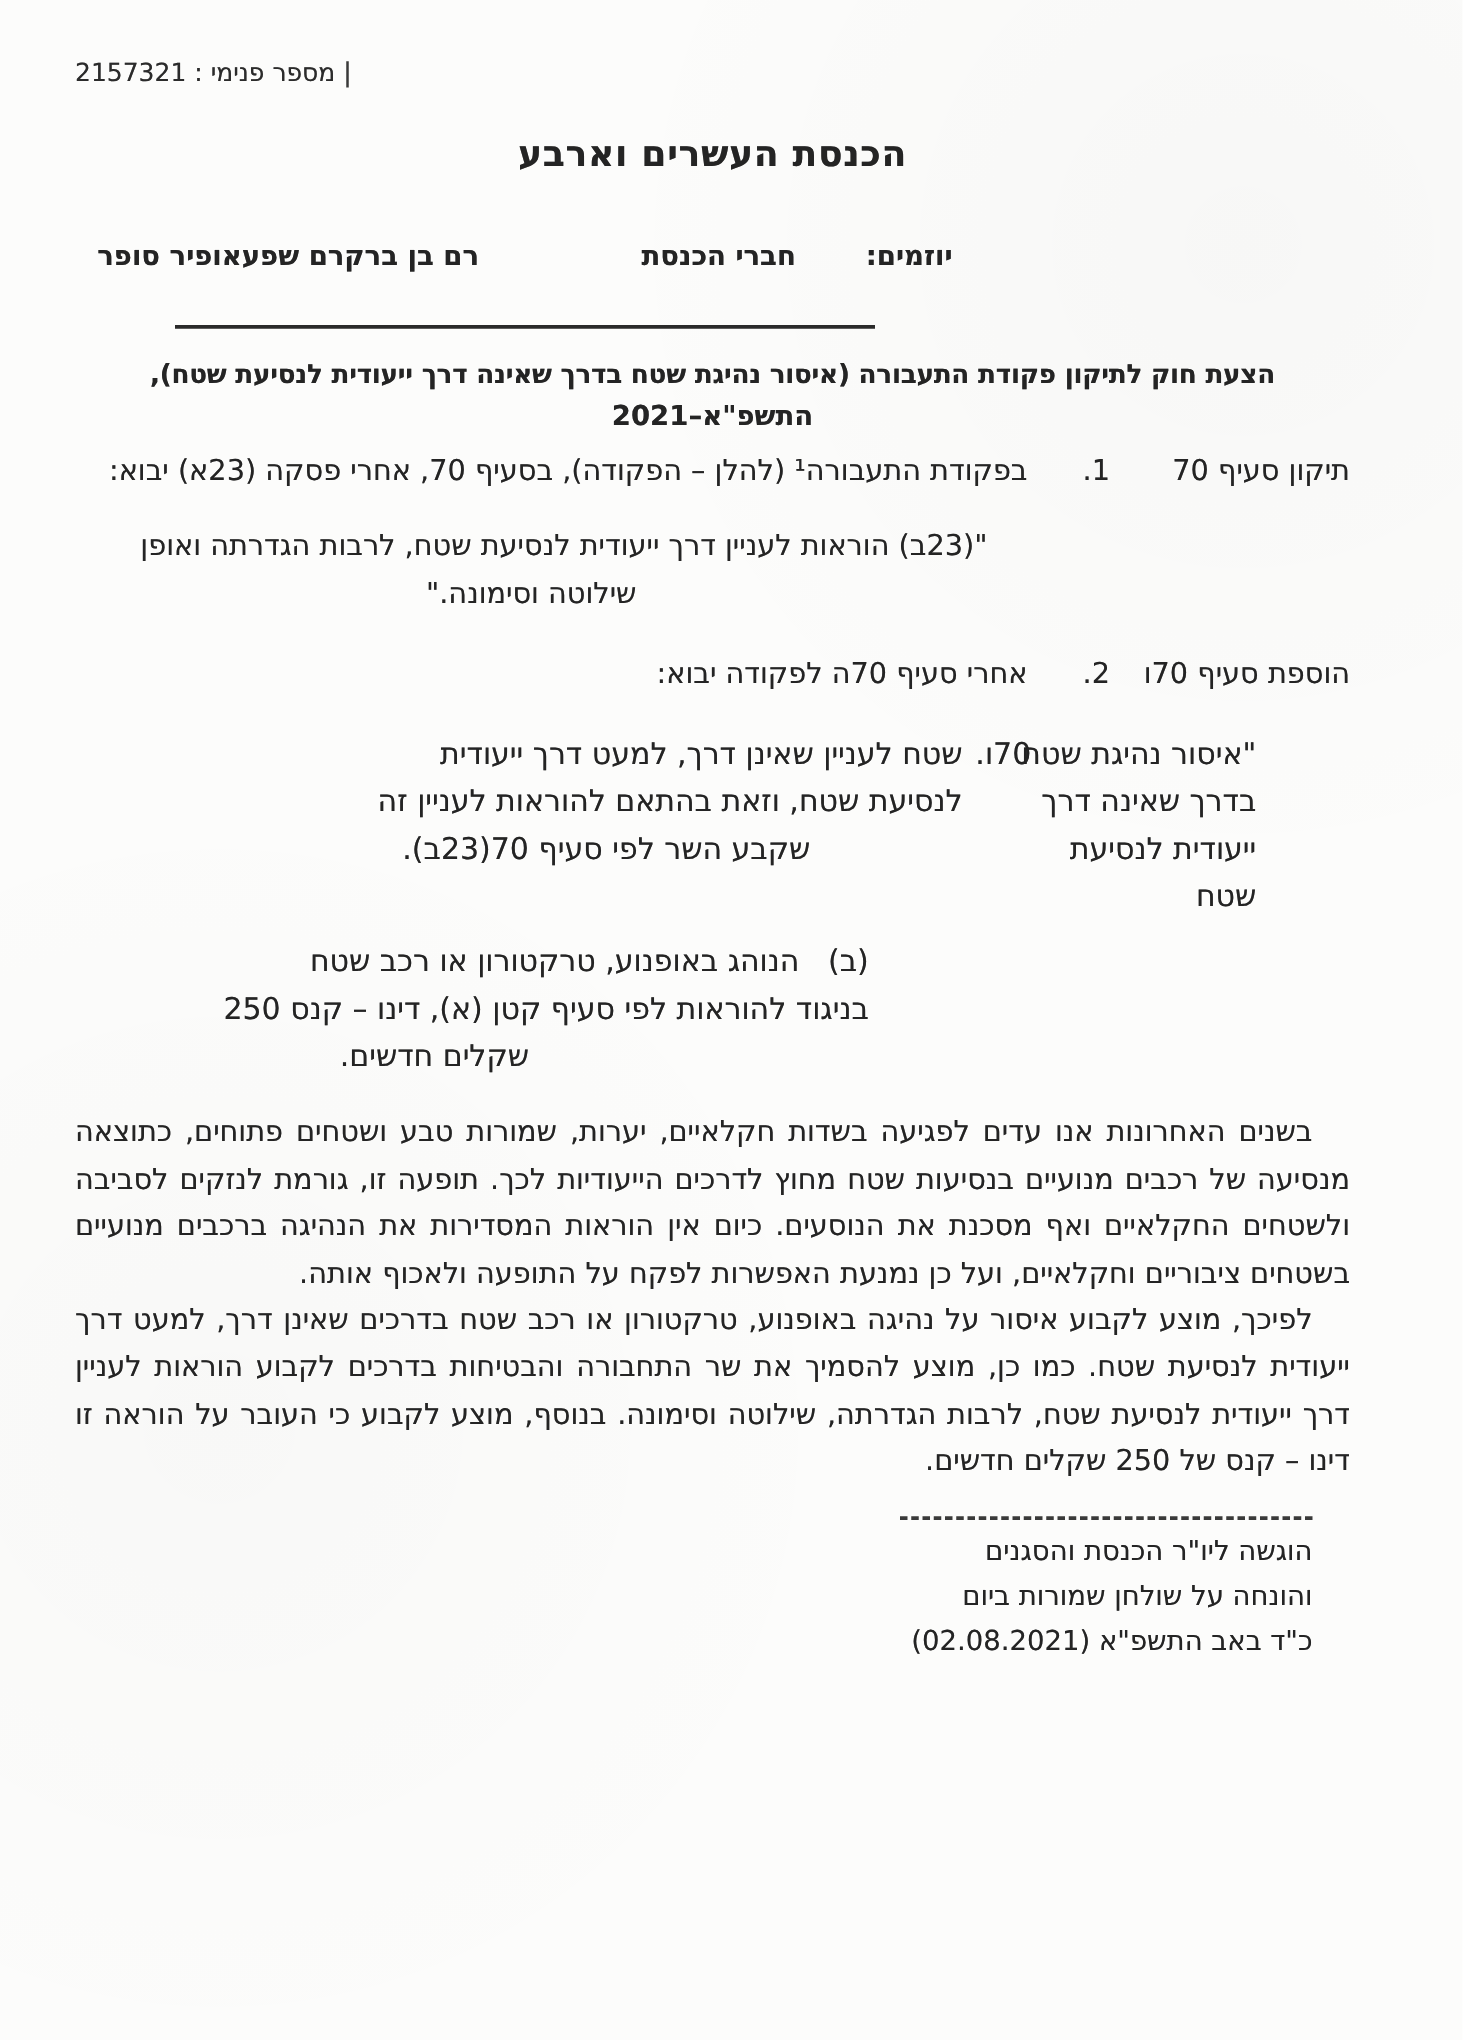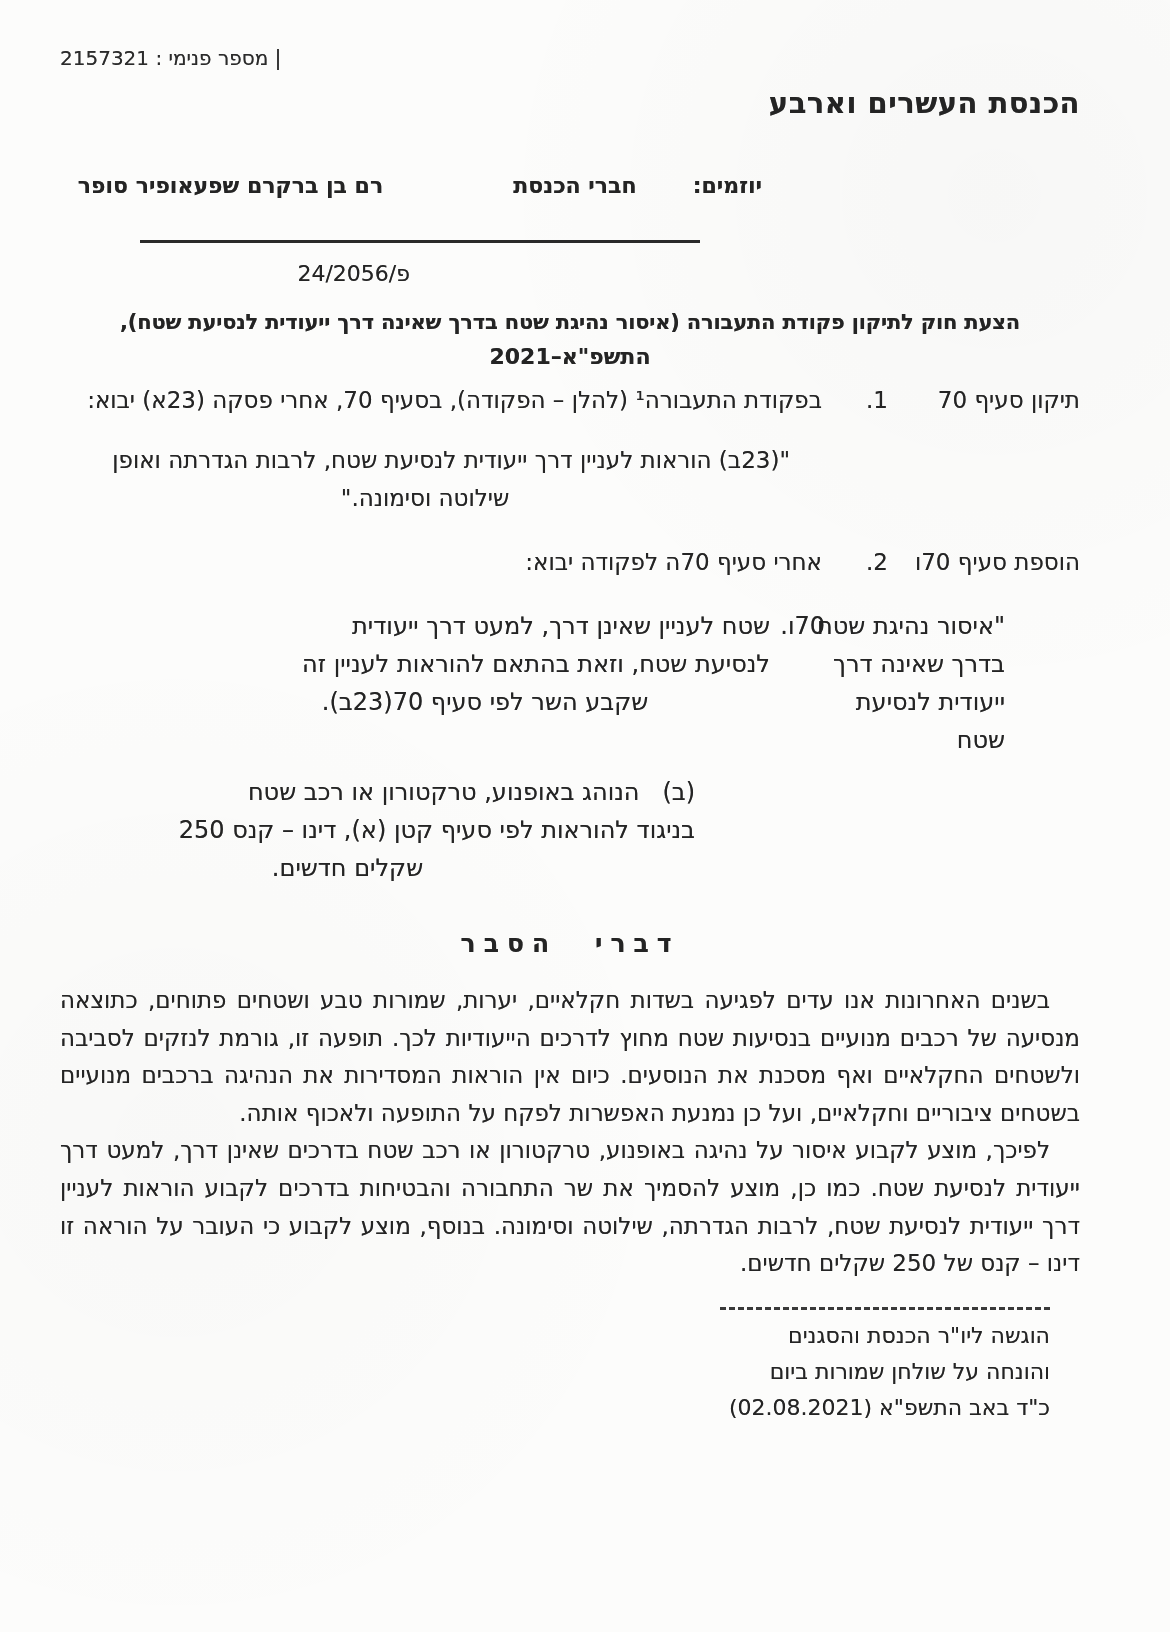--- a/index.html
+++ b/index.html
@@ -13,21 +13,21 @@
       radial-gradient(circle at 85% 12%, rgba(0,0,0,0.018), transparent 30%),
       radial-gradient(circle at 15% 70%, rgba(0,0,0,0.014), transparent 35%);
     direction:rtl;
     font-family:"DejaVu Sans",sans-serif;
     color:#242424;
     text-shadow:0 0 0.5px rgba(30,30,30,0.55);
     overflow:hidden;
   }
   .internal-number{font-size:20px;text-align:left;color:#2b2b2b;white-space:nowrap;}
   .cursor-bar{display:inline-block;width:2px;height:21px;background:#3a3a3a;vertical-align:middle;margin-left:2px;}
-  .knesset-title{margin-top:16px;font-size:29px;font-weight:700;letter-spacing:0.5px;}
+  .knesset-title{margin-top:36px;text-align:center;font-size:29px;font-weight:700;letter-spacing:0.5px;}
   .initiators{margin-top:46px;display:flex;align-items:flex-start;padding-right:318px;gap:56px;font-size:22px;font-weight:700;line-height:40px;}
   .initiators .label,.initiators .group{white-space:nowrap;}
   .initiator-names{display:flex;flex-direction:row;text-align:center;margin-right:74px;}
   .initiator-names div{white-space:nowrap;}
   .rule{width:560px;height:0;border:none;border-top:3px solid #2a2a2a;margin:34px 380px 0 0;}
   .bill-number{margin:18px 670px 0 0;font-size:22px;text-align:right;white-space:nowrap;}
   .bill-title{margin-top:24px;font-weight:700;}
   .bill-title .l1{font-size:21px;text-align:center;white-space:nowrap;letter-spacing:-0.2px;}
   .bill-title .l2{font-size:22px;text-align:center;margin-top:10px;}
   .section-row{display:grid;grid-template-columns:140px 90px 1fr;margin-top:26px;font-size:23px;line-height:38px;}
@@ -71,21 +71,20 @@
     <span class="group">חברי הכנסת</span>
     <span class="initiator-names">
       <div>רם בן ברק</div>
       <div>רם שפע</div>
       <div>אופיר סופר</div>
     </span>
   </div>
 
   <div class="rule"></div>
 
-  <div class="bill-number">פ/24/2056</div>
 
   <div class="bill-title">
     <div class="l1">הצעת חוק לתיקון פקודת התעבורה (איסור נהיגת שטח בדרך שאינה דרך ייעודית לנסיעת שטח),</div>
     <div class="l2">התשפ"א–2021</div>
   </div>
 
   <div class="section-row first">
     <div class="note">תיקון סעיף 70</div>
     <div class="num">1.</div>
     <div class="body">בפקודת התעבורה¹ (להלן – הפקודה), בסעיף 70, אחרי פסקה (23א) יבוא:</div>
@@ -116,21 +115,20 @@
       <div class="l last">שקבע השר לפי סעיף 70(23ב).</div>
     </div>
   </div>
 
   <div class="sub-b">
     <div class="l">(ב)&nbsp;&nbsp;&nbsp;הנוהג באופנוע, טרקטורון או רכב שטח</div>
     <div class="l">בניגוד להוראות לפי סעיף קטן (א), דינו – קנס 250</div>
     <div class="l last">שקלים חדשים.</div>
   </div>
 
-  <div class="explain-heading">דברי הסבר</div>
 
   <div class="explain">
     <p>בשנים האחרונות אנו עדים לפגיעה בשדות חקלאיים, יערות, שמורות טבע ושטחים פתוחים, כתוצאה מנסיעה של רכבים מנועיים בנסיעות שטח מחוץ לדרכים הייעודיות לכך. תופעה זו, גורמת לנזקים לסביבה ולשטחים החקלאיים ואף מסכנת את הנוסעים. כיום אין הוראות המסדירות את הנהיגה ברכבים מנועיים בשטחים ציבוריים וחקלאיים, ועל כן נמנעת האפשרות לפקח על התופעה ולאכוף אותה.</p>
     <p>לפיכך, מוצע לקבוע איסור על נהיגה באופנוע, טרקטורון או רכב שטח בדרכים שאינן דרך, למעט דרך ייעודית לנסיעת שטח. כמו כן, מוצע להסמיך את שר התחבורה והבטיחות בדרכים לקבוע הוראות לעניין דרך ייעודית לנסיעת שטח, לרבות הגדרתה, שילוטה וסימונה. בנוסף, מוצע לקבוע כי העובר על הוראה זו דינו – קנס של 250 שקלים חדשים.</p>
   </div>
 
   <div class="dash-sep"></div>
 
   <div class="footer">
     <div>הוגשה ליו"ר הכנסת והסגנים</div>

